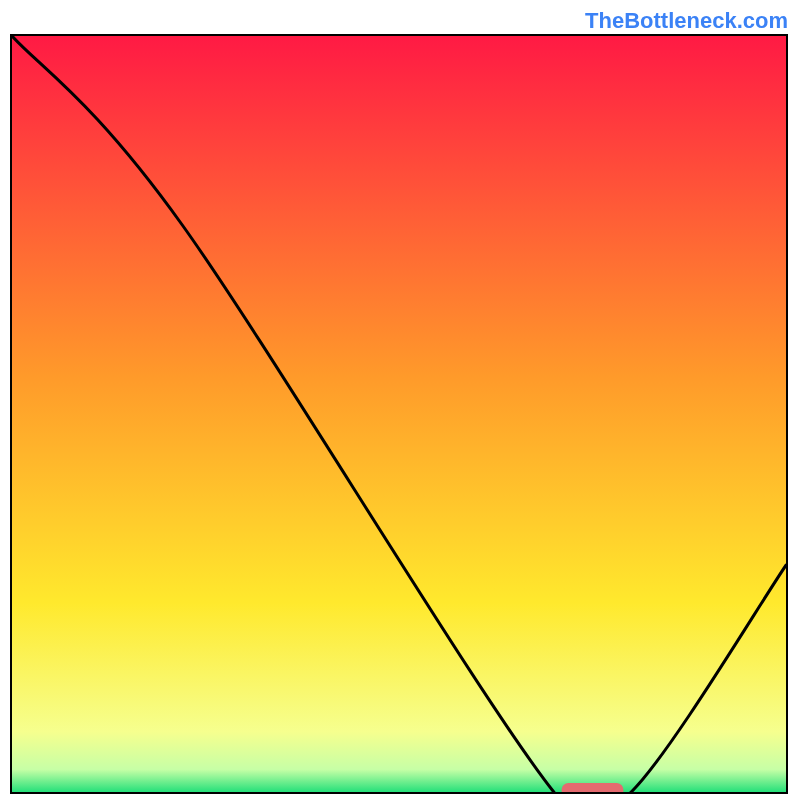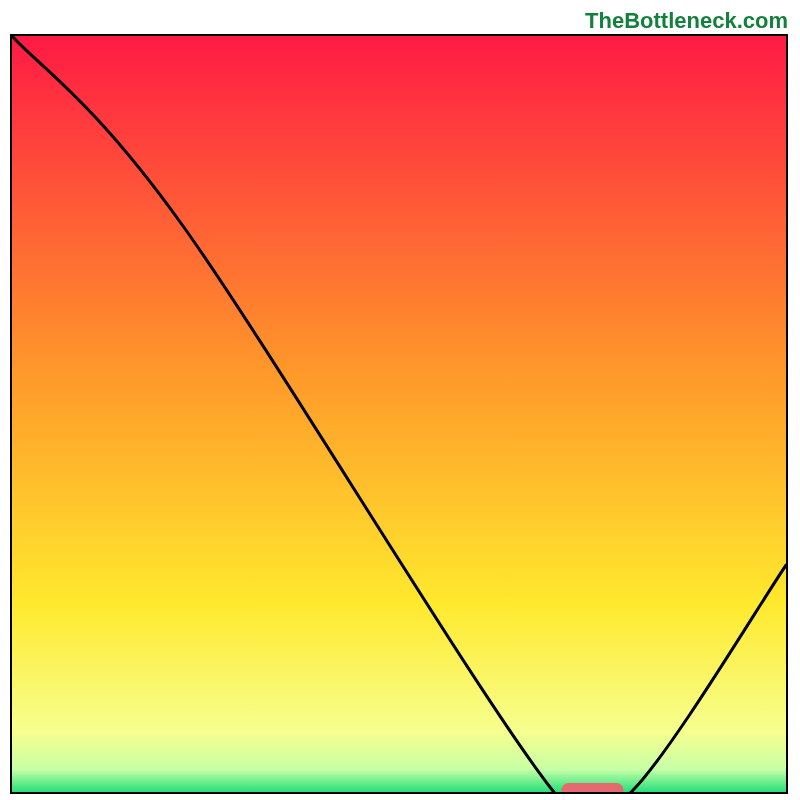--- a/index.html
+++ b/index.html
@@ -19,21 +19,21 @@
     height: 760px;
     border: 2px solid #000;
     box-sizing: border-box;
   }
   .watermark {
     position: absolute;
     right: 12px;
     top: 8px;
     font-size: 22px;
     font-weight: 600;
-    color: #15803d;
+    color: #3b82f6;
   }
   .canvas-wrap {
     position: absolute;
     left: 0;
     top: 0;
     width: 774px;
     height: 756px;
   }
   svg { display: block; }
 </style>

